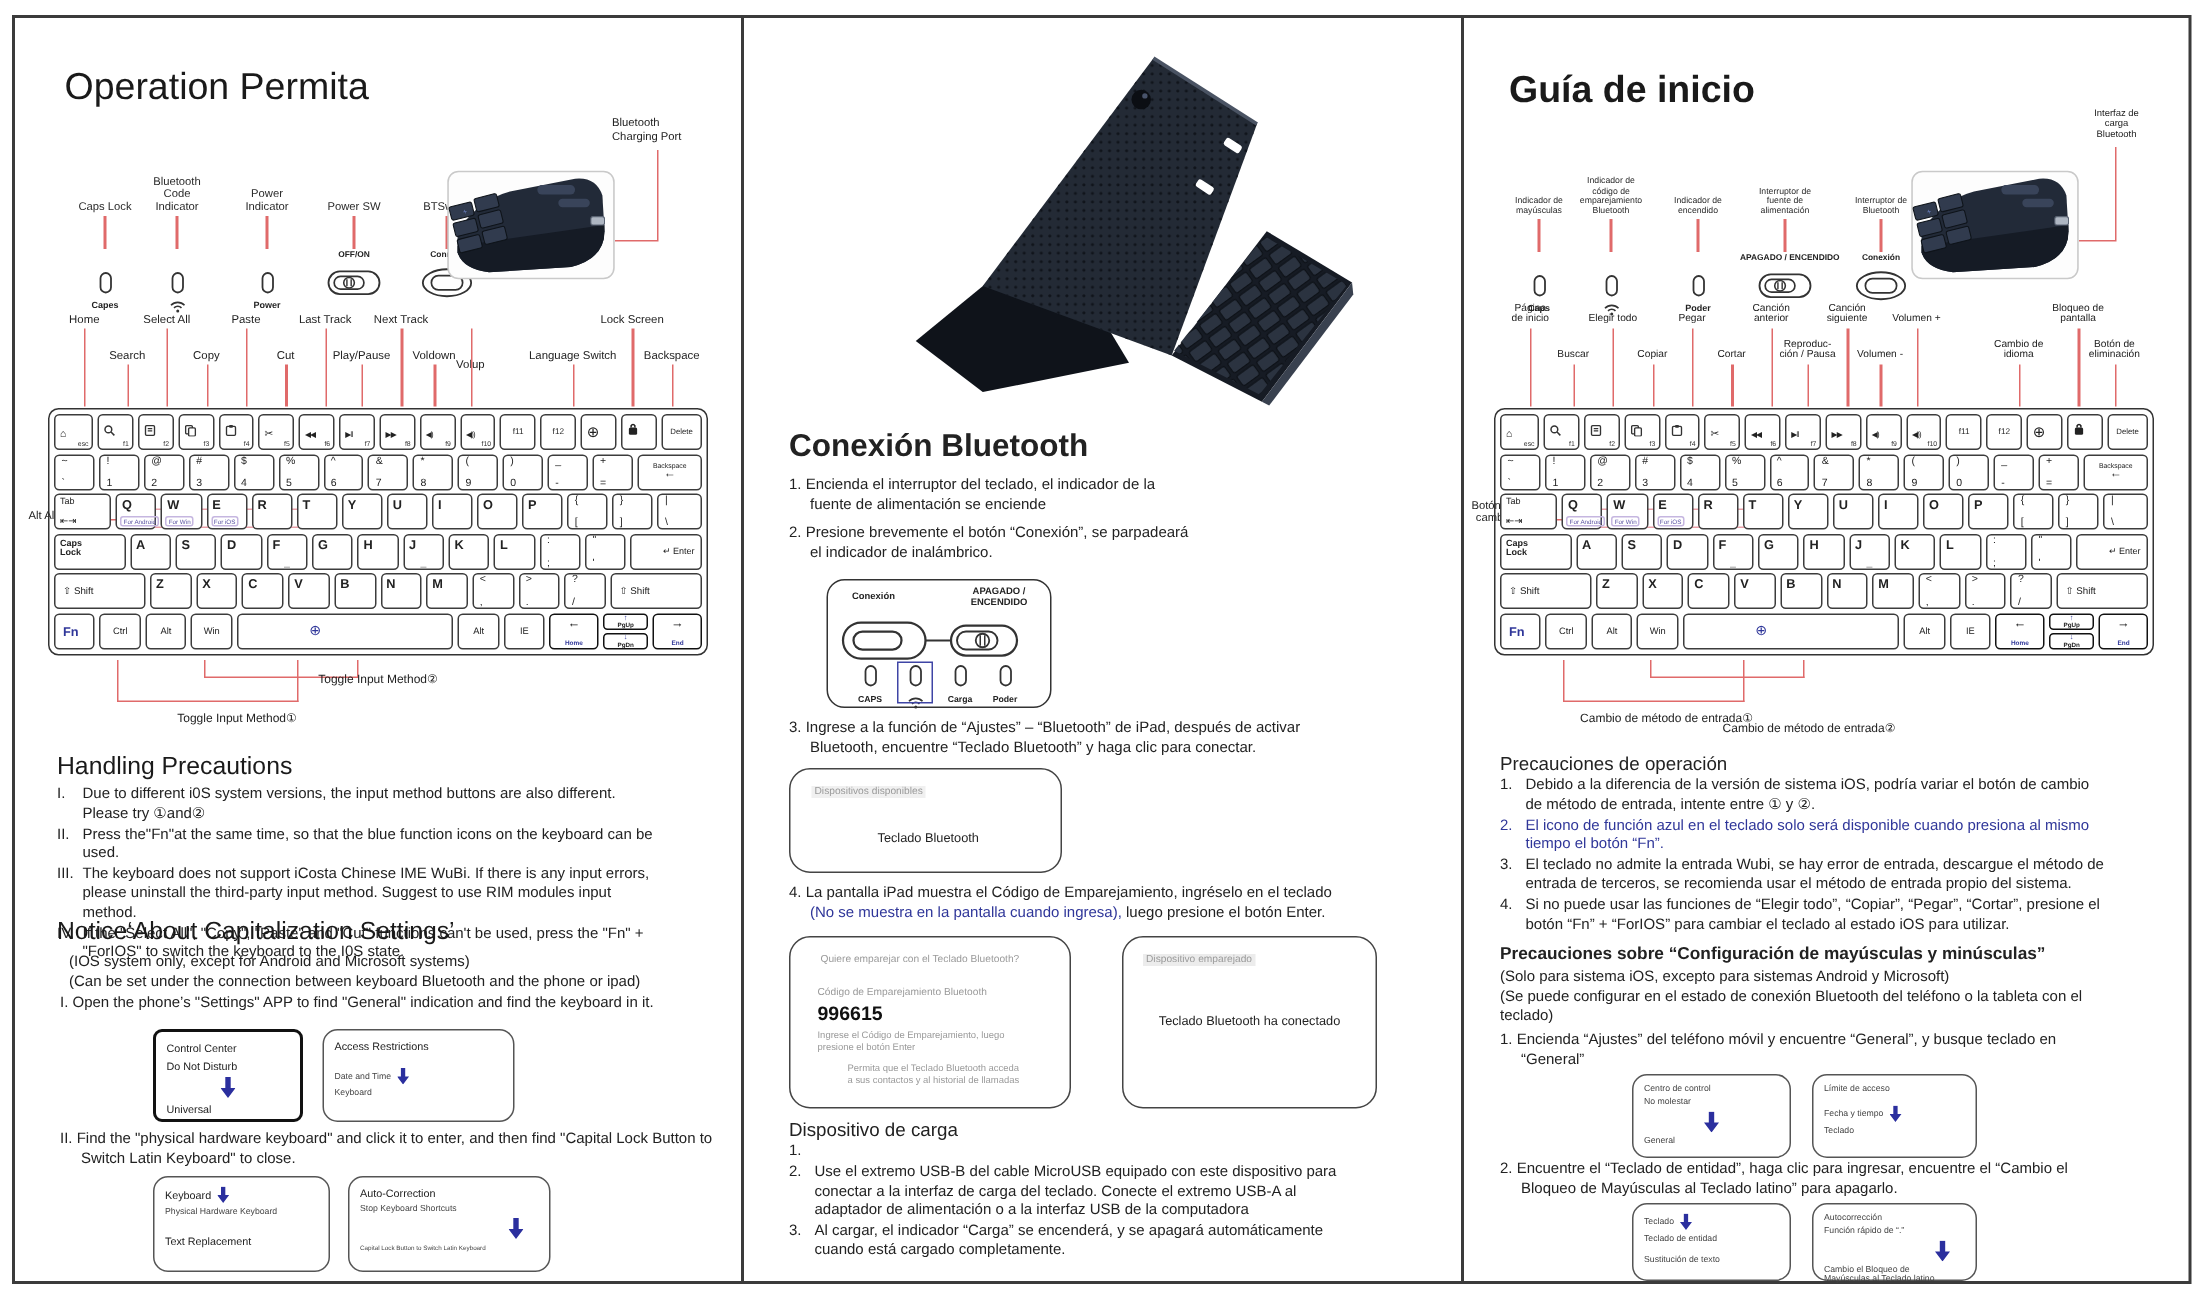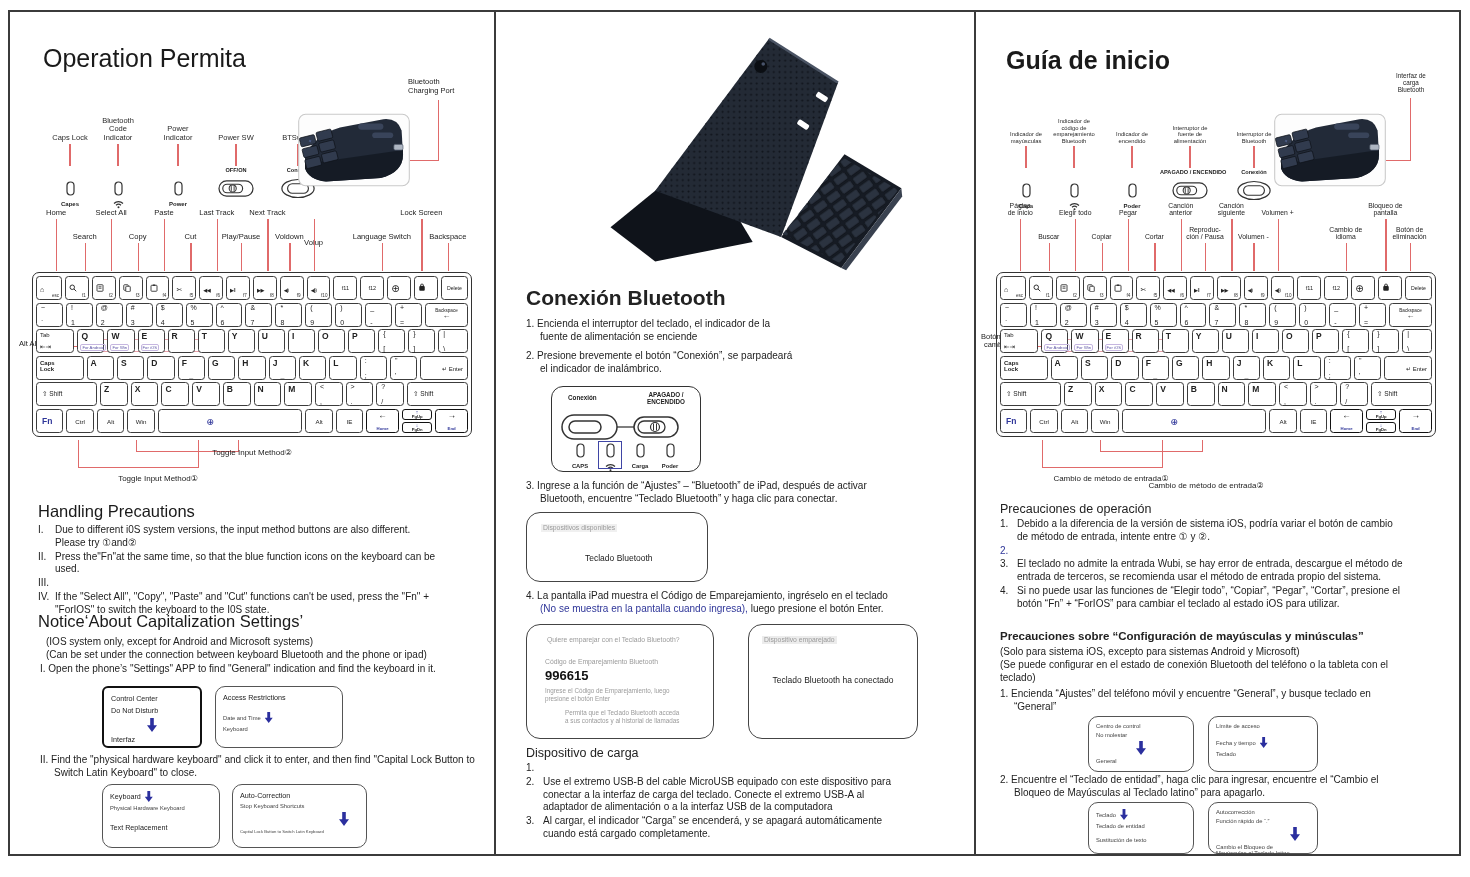--- a/index.html
+++ b/index.html
@@ -576,20 +576,23 @@
         <span class="nl-t">Due to different i0S system versions, the input method buttons are also different.
 Please try ①and②</span>
       </div>
       <div class="nl-row">
         <span class="nl-n">II.</span>
         <span class="nl-t">Press the"Fn"at the same time, so that the blue function icons on the keyboard can be
 used.</span>
       </div>
       <div class="nl-row">
         <span class="nl-n">III.</span>
+        <span class="nl-t">The keyboard does not support iCosta Chinese IME WuBi. If there is any input errors,
+please uninstall the third-party input method. Suggest to use RIM modules input
+method.</span>
       </div>
       <div class="nl-row">
         <span class="nl-n">IV.</span>
         <span class="nl-t">If the "Select All", "Copy", "Paste" and "Cut" functions can't be used, press the "Fn" +
 "ForIOS" to switch the keyboard to the I0S state.</span>
       </div>
     </div>
 
   <div class="abs h-med" style="left:28px; top:602px">Notice‘About Capitalization Settings’</div>
   <div class="abs t10" style="left:36px; top:626px">(IOS system only, except for Android and Microsoft systems)</div>
@@ -600,21 +603,21 @@
       <div class="mb-line">
         <span class="pre">Control Center</span>
       </div>
       <div class="mb-line">
         <span class="pre">Do Not Disturb</span>
       </div>
       <div class="mb-line ctr">
         <span class="darr"></span>
       </div>
       <div class="mb-line">
-        <span class="pre">Interfaz</span>
+        <span class="pre">Universal</span>
       </div>
     </div>
   <div class="minibox" style="left:205px; top:676px; width:128px; height:62px">
       <div class="mb-line">
         <span class="pre">Access Restrictions</span>
       </div>
       <div style="height: 7px;"></div>
       <div class="mb-line xs">
         <span class="pre">Date and Time</span>
         <span class="darr sm"></span>
@@ -1231,20 +1234,22 @@
 
   <div class="abs h-sm" style="left:24px; top:492px">Precauciones de operación</div>
   <div class="abs" style="left:24px; top:508px; width:455px">
       <div class="nl-row">
         <span class="nl-n">1.</span>
         <span class="nl-t">Debido a la diferencia de la versión de sistema iOS, podría variar el botón de cambio
 de método de entrada, intente entre ① y ②.</span>
       </div>
       <div class="nl-row nl-blue">
         <span class="nl-n">2.</span>
+        <span class="nl-t">El icono de función azul en el teclado solo será disponible cuando presiona al mismo
+tiempo el botón “Fn”.</span>
       </div>
       <div class="nl-row">
         <span class="nl-n">3.</span>
         <span class="nl-t">El teclado no admite la entrada Wubi, se hay error de entrada, descargue el método de
 entrada de terceros, se recomienda usar el método de entrada propio del sistema.</span>
       </div>
       <div class="nl-row">
         <span class="nl-n">4.</span>
         <span class="nl-t">Si no puede usar las funciones de “Elegir todo”, “Copiar”, “Pegar”, “Cortar”, presione el
 botón “Fn” + “ForIOS” para cambiar el teclado al estado iOS para utilizar.</span>

